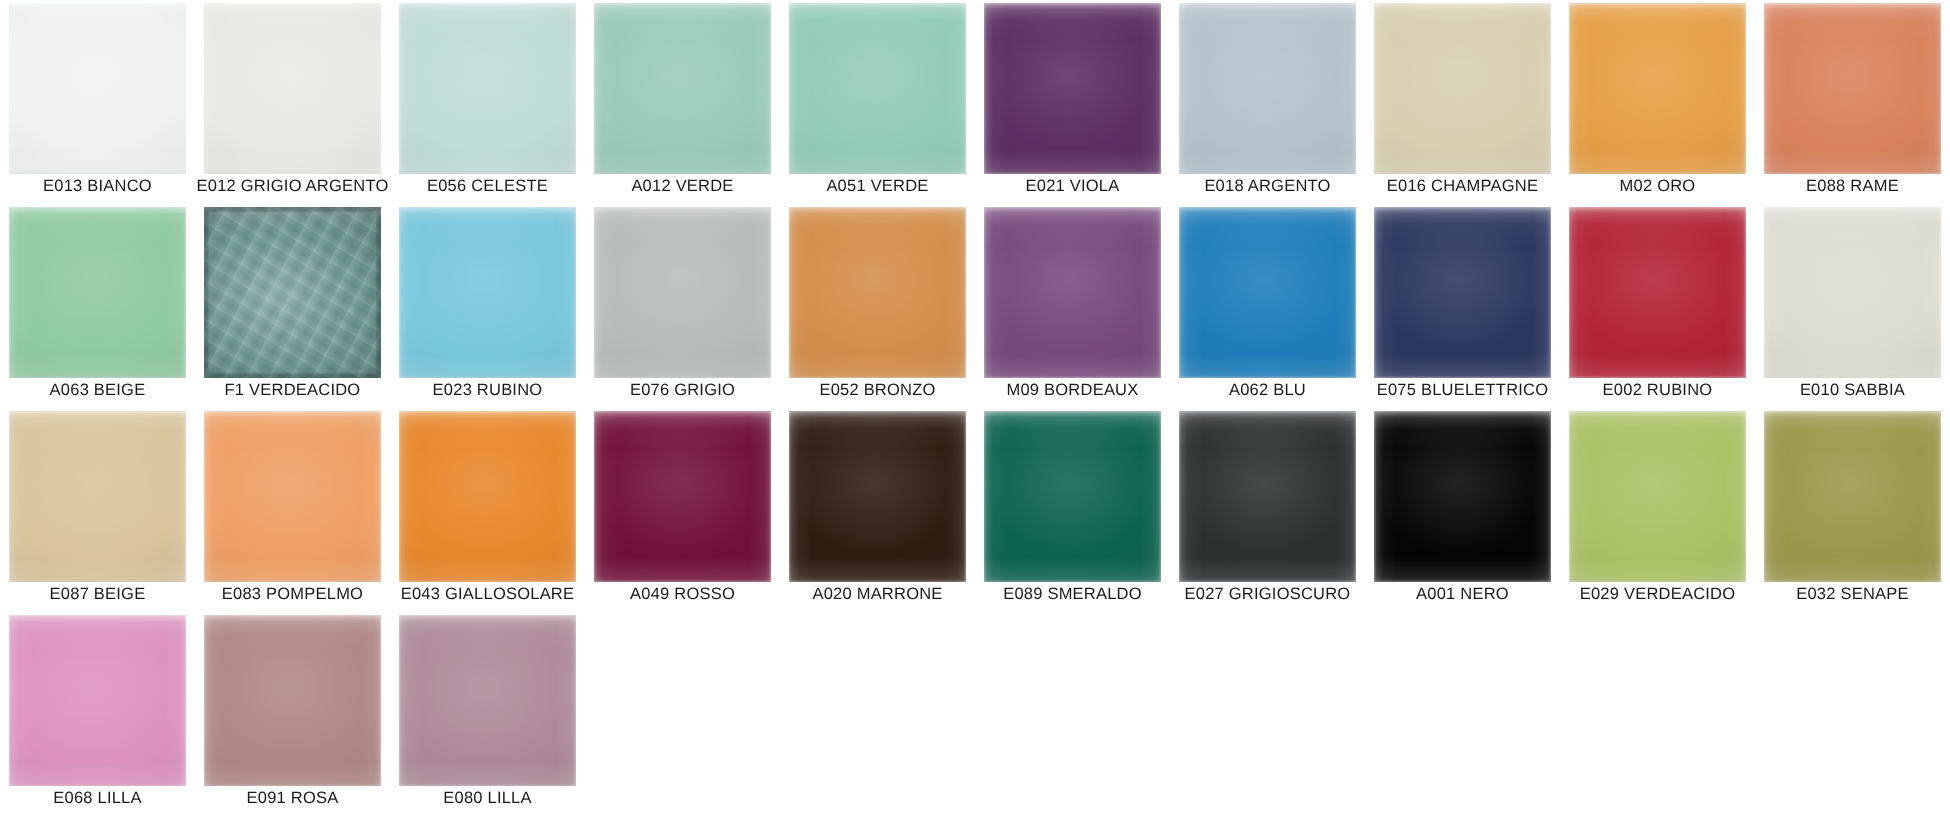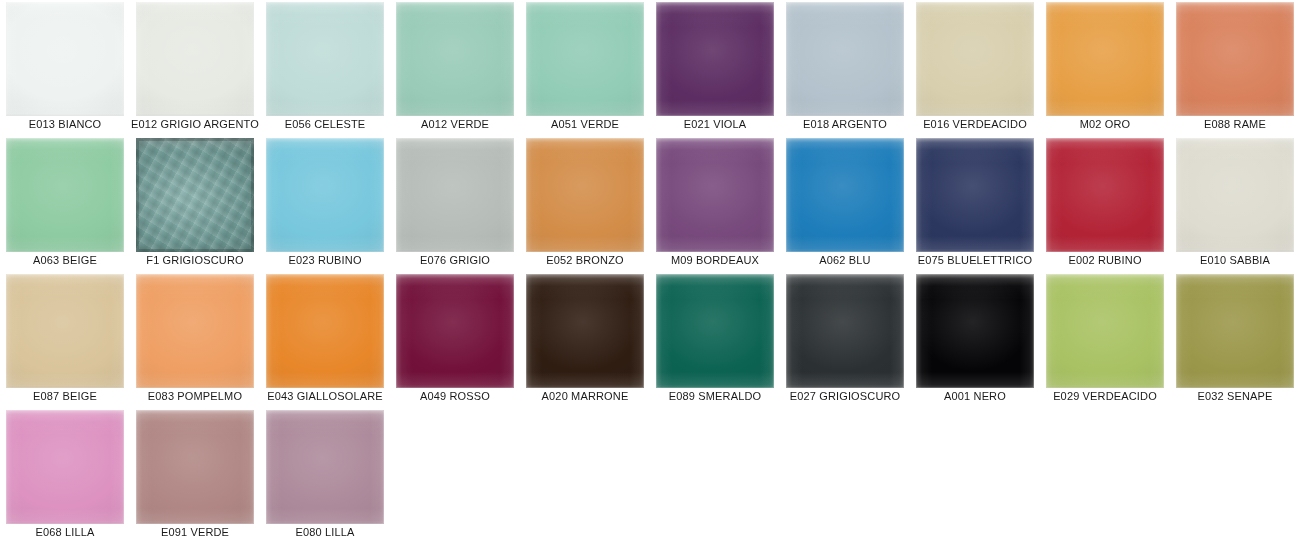--- a/index.html
+++ b/index.html
@@ -166,21 +166,21 @@
         <div class="tile-edge"></div>
       </div>
       <div class="swatch-label">E018 ARGENTO</div>
     </div>
     <div class="swatch-cell">
       <div class="tile">
         <div class="tile-base" style="background: rgb(216, 207, 174);"></div>
         <div class="tile-gloss"></div>
         <div class="tile-edge"></div>
       </div>
-      <div class="swatch-label">E016 VERDEACIDO</div>
+      <div class="swatch-label">E016 CHAMPAGNE</div>
     </div>
     <div class="swatch-cell">
       <div class="tile">
         <div class="tile-base" style="background: rgb(231, 159, 69);"></div>
         <div class="tile-gloss"></div>
         <div class="tile-edge"></div>
       </div>
       <div class="swatch-label">M02 ORO</div>
     </div>
     <div class="swatch-cell">
@@ -198,21 +198,21 @@
         <div class="tile-edge"></div>
       </div>
       <div class="swatch-label">A063 BEIGE</div>
     </div>
     <div class="swatch-cell">
       <div class="tile textured">
         <div class="tile-base" style="background: rgb(122, 169, 164);"></div>
         <div class="tile-gloss"></div>
         <div class="tile-edge"></div>
       </div>
-      <div class="swatch-label">F1 GRIGIOSCURO</div>
+      <div class="swatch-label">F1 VERDEACIDO</div>
     </div>
     <div class="swatch-cell">
       <div class="tile">
         <div class="tile-base" style="background: rgb(119, 199, 221);"></div>
         <div class="tile-gloss"></div>
         <div class="tile-edge"></div>
       </div>
       <div class="swatch-label">E023 RUBINO</div>
     </div>
     <div class="swatch-cell">
@@ -358,21 +358,21 @@
         <div class="tile-edge"></div>
       </div>
       <div class="swatch-label">E068 LILLA</div>
     </div>
     <div class="swatch-cell">
       <div class="tile">
         <div class="tile-base" style="background: rgb(176, 135, 132);"></div>
         <div class="tile-gloss"></div>
         <div class="tile-edge"></div>
       </div>
-      <div class="swatch-label">E091 VERDE</div>
+      <div class="swatch-label">E091 ROSA</div>
     </div>
     <div class="swatch-cell">
       <div class="tile">
         <div class="tile-base" style="background: rgb(173, 138, 155);"></div>
         <div class="tile-gloss"></div>
         <div class="tile-edge"></div>
       </div>
       <div class="swatch-label">E080 LILLA</div>
     </div>
   </div>

